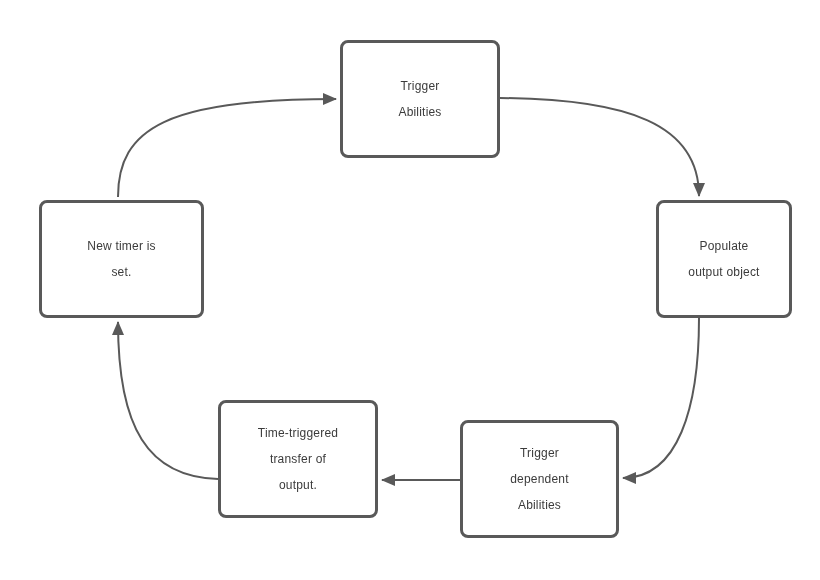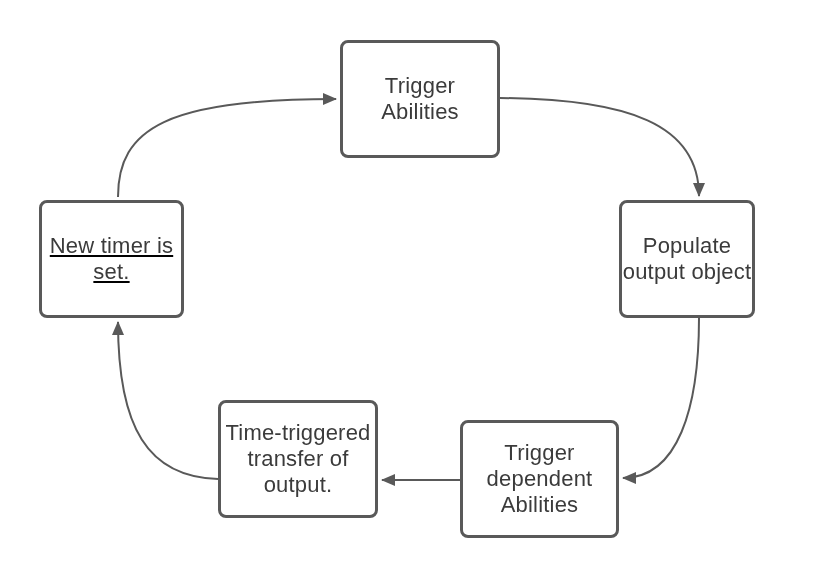--- a/index.html
+++ b/index.html
@@ -33,30 +33,30 @@
     background: #ffffff;
     border: 3px solid #595959;
     border-radius: 8px;
     display: flex;
     align-items: center;
     justify-content: center;
     text-align: center;
   }
   .node-label {
     white-space: pre-line;
-    font-size: 22px;
+    font-size: 12px;
     line-height: 26px;
     color: #3b3b3b;
     letter-spacing: 0.2px;
   }
   #node-trigger-abilities   { left: 340px; top: 40px;  width: 160px; height: 118px; }
-  #node-populate-output     { left: 619px; top: 200px; width: 136px; height: 118px; }
+  #node-populate-output     { left: 656px; top: 200px; width: 136px; height: 118px; }
   #node-trigger-dependent   { left: 460px; top: 420px; width: 159px; height: 118px; }
   #node-time-triggered      { left: 218px; top: 400px; width: 160px; height: 118px; }
-  #node-new-timer           { left: 39px;  top: 200px; width: 145px; height: 118px; text-decoration: underline; }
+  #node-new-timer           { left: 39px;  top: 200px; width: 165px; height: 118px; }
 </style>
 </head>
 <body>
 
 <div class="canvas">
 
   <svg class="edges-layer" width="820" height="580" viewBox="0 0 820 580" xmlns="http://www.w3.org/2000/svg">
     <defs>
       <marker id="arrowhead" markerUnits="userSpaceOnUse" markerWidth="14" markerHeight="12" viewBox="0 0 14 12" refX="13" refY="6" orient="auto">
         <path d="M0,0 L14,6 L0,12 Z" fill="#595959"></path>

